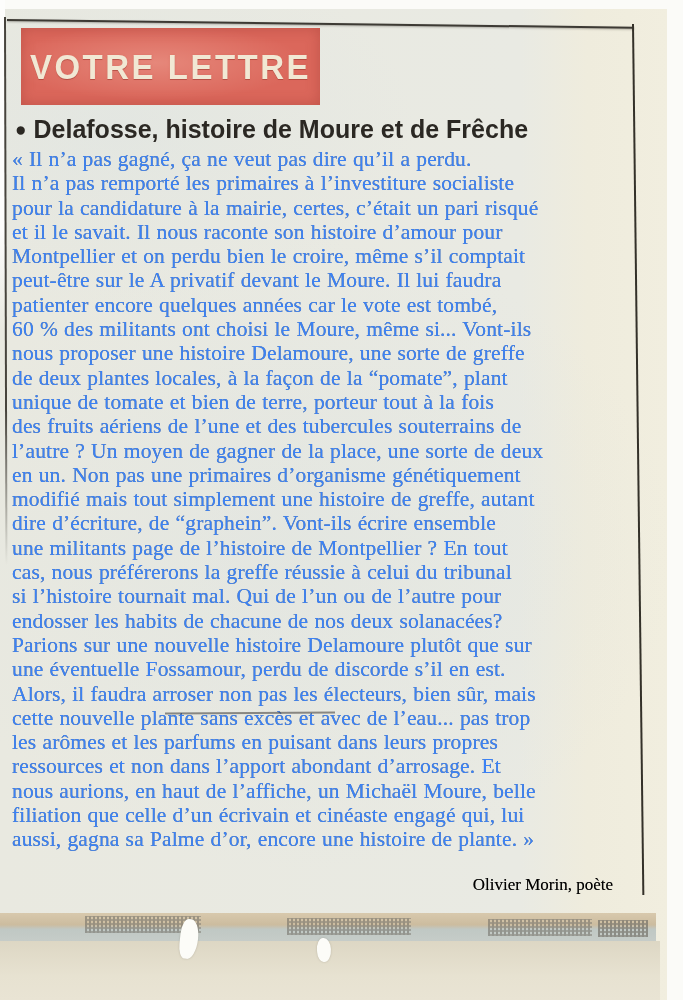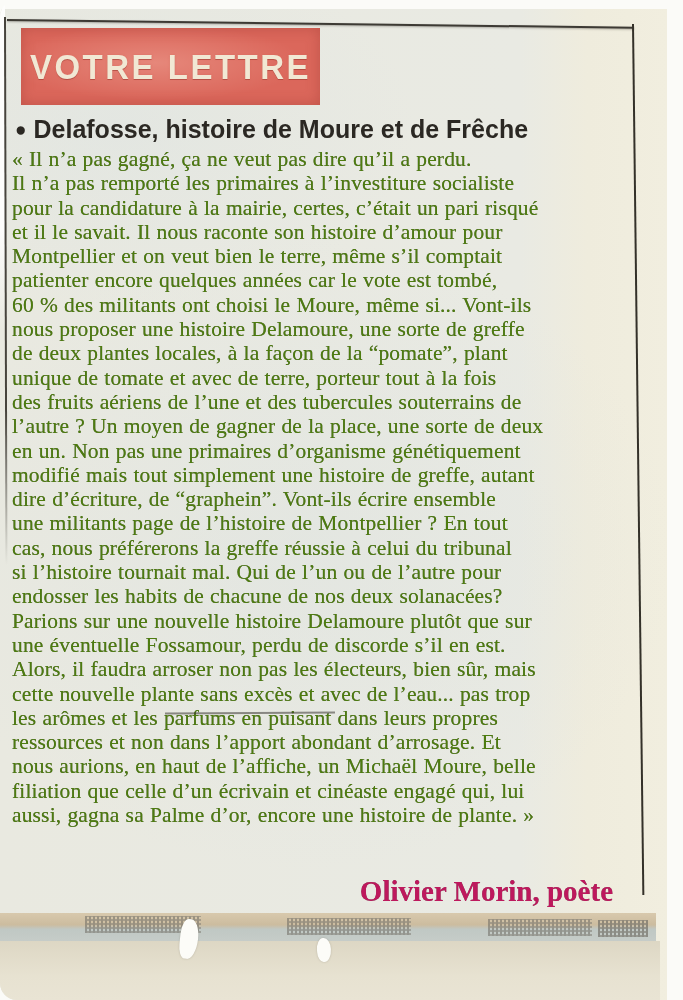--- a/index.html
+++ b/index.html
@@ -2,21 +2,21 @@
 <html><head>
 <meta charset="utf-8">
 <style>
   html,body{margin:0;padding:0;}
   body{
     width:683px;height:1000px;
     background:#fbfbf8;
     font-family:"Liberation Serif", serif;
     position:relative;overflow:hidden;
   }
-  .scan{position:absolute;inset:0;width:683px;height:1000px;overflow:hidden;border-radius:17px;}
+  .scan{position:absolute;inset:0;width:683px;height:1000px;overflow:hidden;}
 
   
   .paper{
     position:absolute;left:0;top:9px;width:667px;height:991px;
     background:
       radial-gradient(ellipse 420px 260px at 18% 12%, rgba(222,228,226,.55), rgba(222,228,226,0) 70%),
       radial-gradient(ellipse 500px 420px at 45% 55%, rgba(220,226,224,.45), rgba(220,226,224,0) 75%),
       linear-gradient(90deg,#e9e9e0 0%, #e9eae3 78%, #efecdd 88%, #f1eedf 100%),
       #edebdf;
   }
@@ -64,31 +64,31 @@
     font-family:"Liberation Sans", sans-serif;
     font-weight:bold;font-size:25px;line-height:31px;
     color:#2b2823;white-space:nowrap;
     transform:scaleY(1.04);
   }
   .headline .bullet{font-size:19px;vertical-align:2px;margin-right:7px;}
 
   
   .body-text{
     position:absolute;left:12px;top:147px;width:640px;
-    color:#4d7c0f;
+    color:#3b82f6;
   }
   .body-line{
     font-size:21.5px;line-height:24.3px;white-space:nowrap;
     letter-spacing:.15px;word-spacing:.6px;
     text-shadow:0 0 .4px rgba(33,31,27,.6);
   }
 
   .signature{
     position:absolute;left:12px;top:875px;width:601px;
-    text-align:right;font-weight:bold;font-size:29px;color:#be185d;
+    text-align:right;font-weight:normal;font-size:17px;color:#000000;
     text-shadow:0 0 .4px rgba(33,31,27,.6);
   }
 
   
   .scratch{
     position:absolute;left:165px;top:712px;width:170px;height:1.6px;
     background:#3a3733;opacity:.55;transform:rotate(-.4deg);
   }
 
   
@@ -137,26 +137,27 @@
 
   <div class="headline">
     <span class="bullet">●</span><span>Delafosse, histoire de Moure et de Frêche</span>
   </div>
 
   <div class="body-text">
       <div class="body-line">« Il n’a pas gagné, ça ne veut pas dire qu’il a perdu.</div>
       <div class="body-line">Il n’a pas remporté les primaires à l’investiture socialiste</div>
       <div class="body-line">pour la candidature à la mairie, certes, c’était un pari risqué</div>
       <div class="body-line">et il le savait. Il nous raconte son histoire d’amour pour</div>
-      <div class="body-line">Montpellier et on veut bien le terre, même s’il comptait</div>
+      <div class="body-line">Montpellier et on perdu bien le croire, même s’il comptait</div>
+      <div class="body-line">peut-être sur le A privatif devant le Moure. Il lui faudra</div>
       <div class="body-line">patienter encore quelques années car le vote est tombé,</div>
       <div class="body-line">60 % des militants ont choisi le Moure, même si... Vont-ils</div>
       <div class="body-line">nous proposer une histoire Delamoure, une sorte de greffe</div>
       <div class="body-line">de deux plantes locales, à la façon de la “pomate”, plant</div>
-      <div class="body-line">unique de tomate et avec de terre, porteur tout à la fois</div>
+      <div class="body-line">unique de tomate et bien de terre, porteur tout à la fois</div>
       <div class="body-line">des fruits aériens de l’une et des tubercules souterrains de</div>
       <div class="body-line">l’autre ? Un moyen de gagner de la place, une sorte de deux</div>
       <div class="body-line">en un. Non pas une primaires d’organisme génétiquement</div>
       <div class="body-line">modifié mais tout simplement une histoire de greffe, autant</div>
       <div class="body-line">dire d’écriture, de “graphein”. Vont-ils écrire ensemble</div>
       <div class="body-line">une militants page de l’histoire de Montpellier ? En tout</div>
       <div class="body-line">cas, nous préférerons la greffe réussie à celui du tribunal</div>
       <div class="body-line">si l’histoire tournait mal. Qui de l’un ou de l’autre pour</div>
       <div class="body-line">endosser les habits de chacune de nos deux solanacées?</div>
       <div class="body-line">Parions sur une nouvelle histoire Delamoure plutôt que sur</div>

